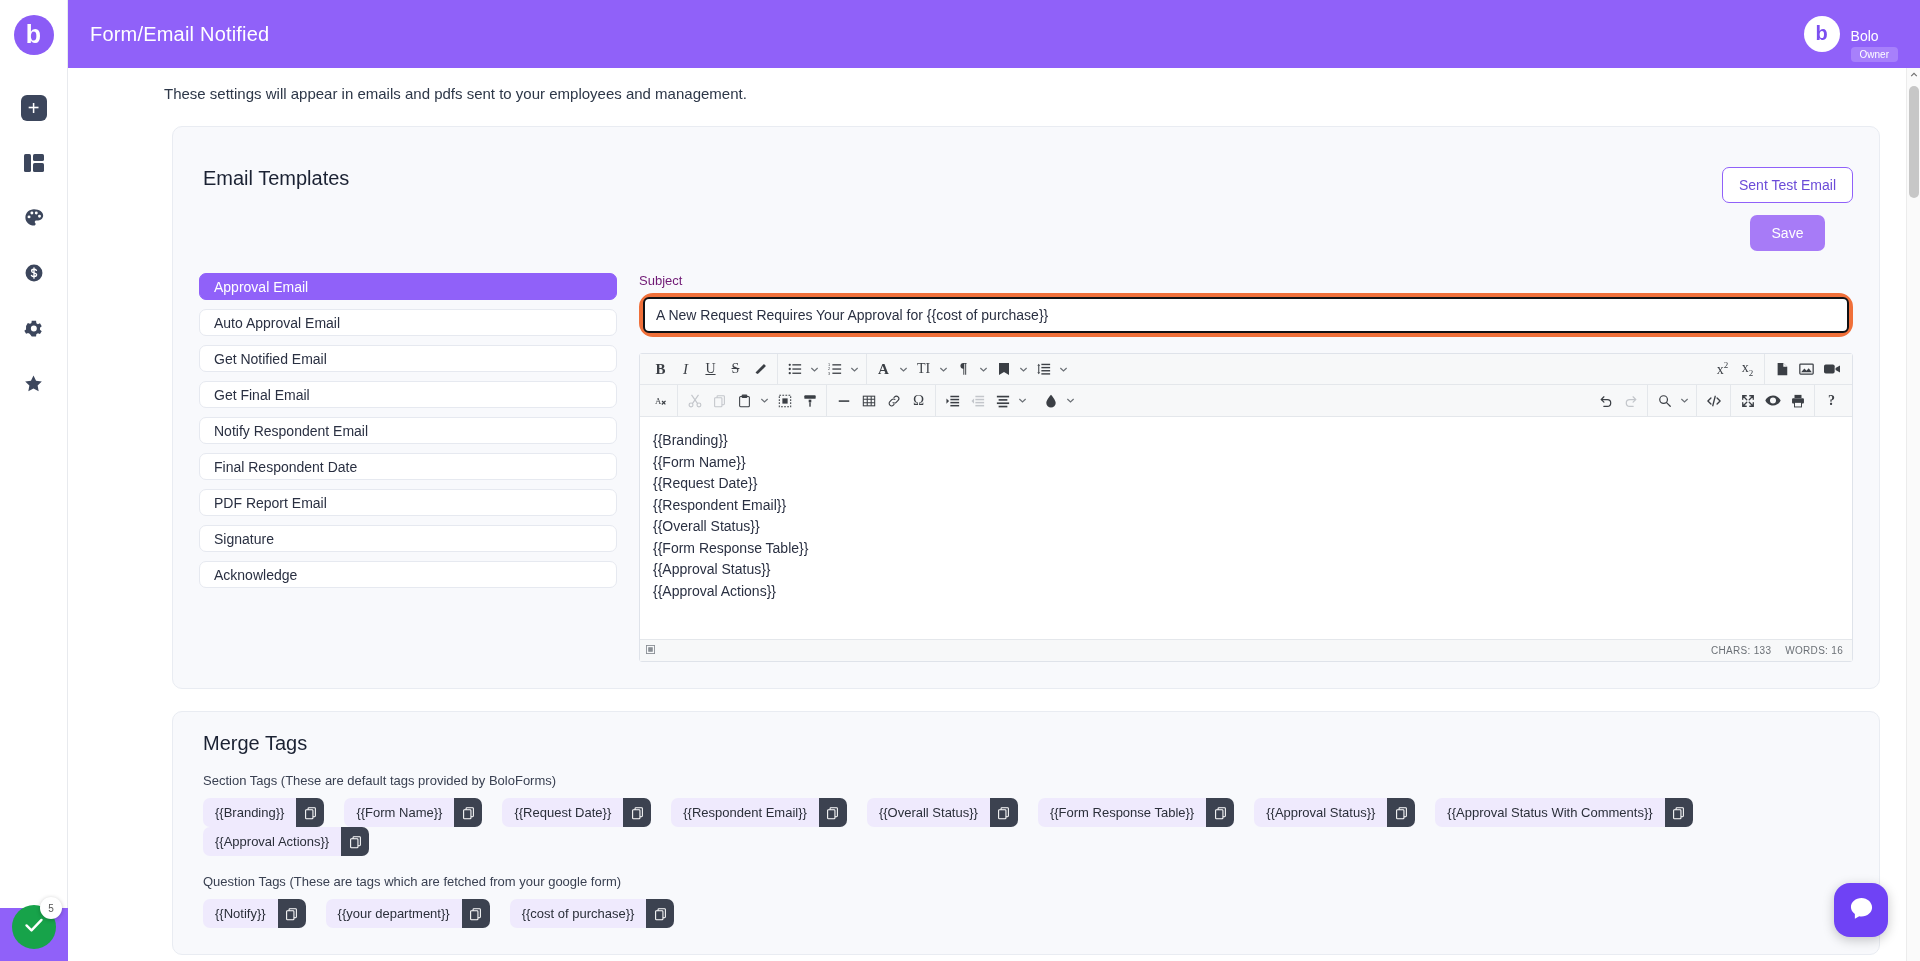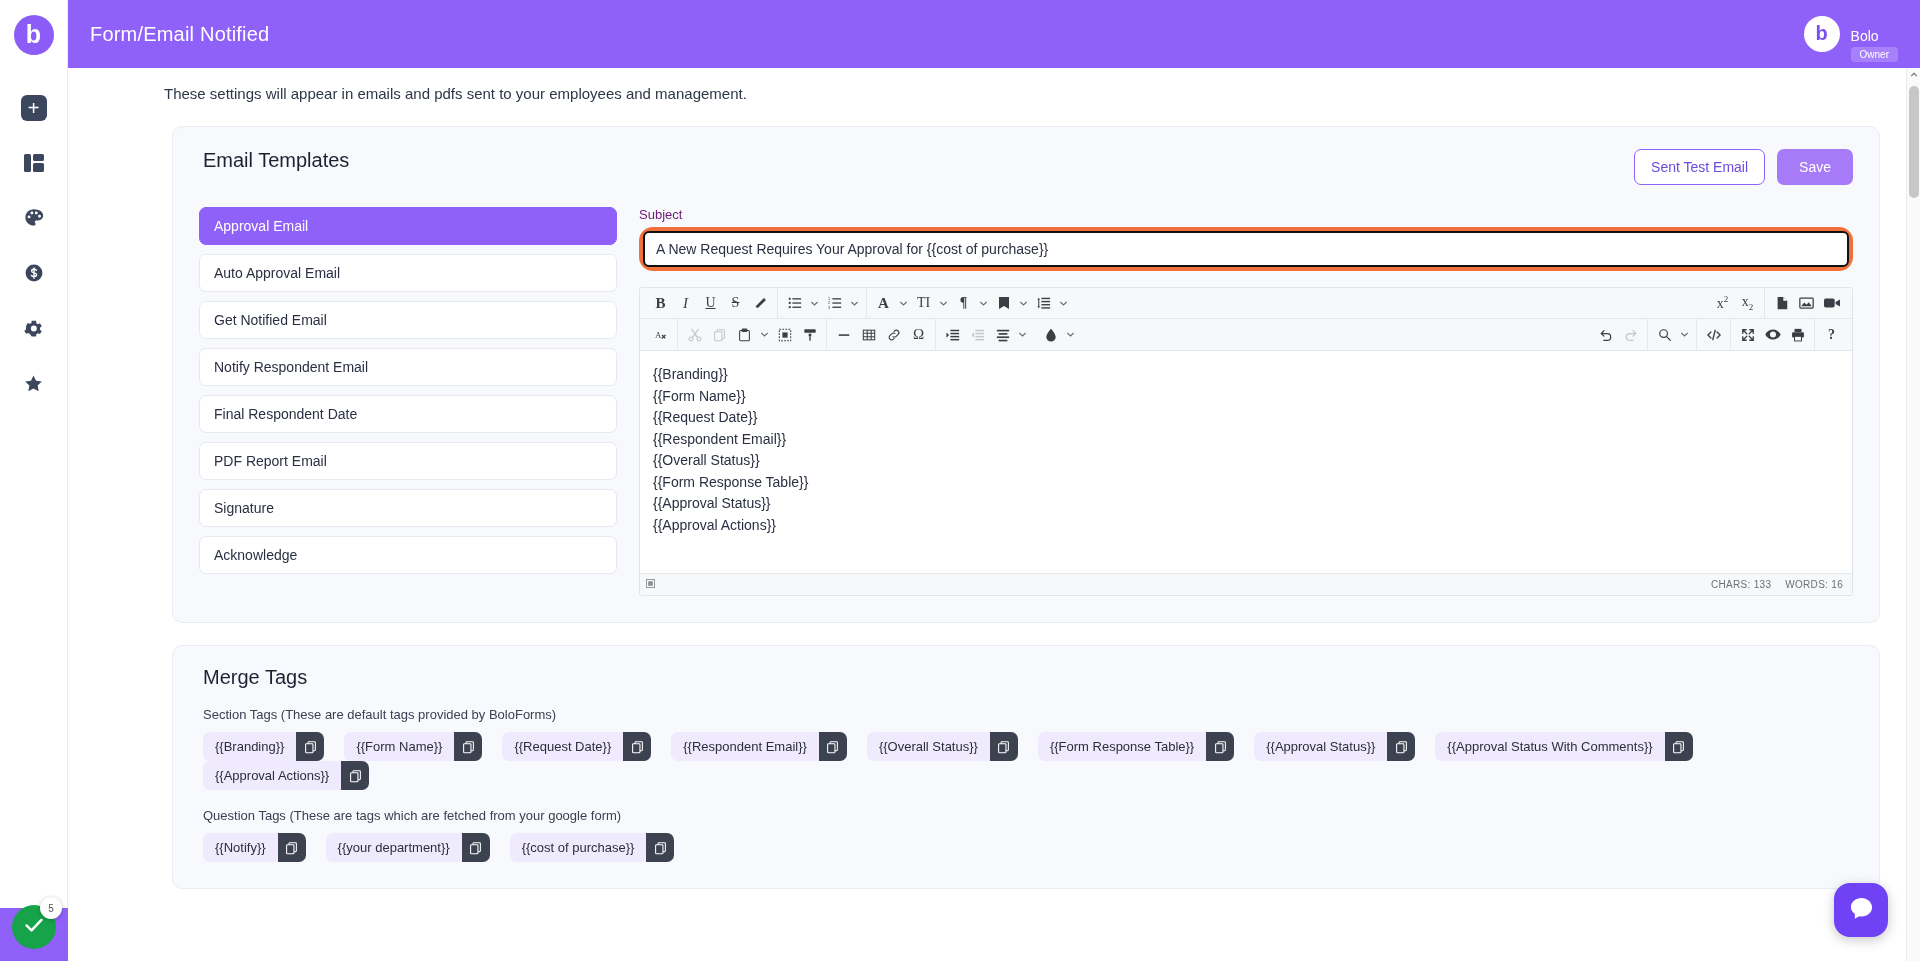--- a/index.html
+++ b/index.html
@@ -58,40 +58,40 @@
   .intro {
     font: 400 15px "Liberation Sans", sans-serif; color: #2d3748;
     padding: 17px 0 0 96px;
   }
 
   .card {
     margin: 24px 40px 0 104px; background: #f8f9fc;
     border: 1px solid #e9ecf2; border-radius: 10px;
     padding: 22px 26px 26px 26px;
   }
-  .card-head { display: flex; align-items: flex-start; justify-content: space-between; }
+  .card-head { display: flex; align-items: flex-start; justify-content: space-between; margin-top: 18px; }
   .card-title { font: 400 20px "Liberation Sans", sans-serif; color: #1b2233; padding-left: 4px;}
-  .head-btns { display: flex; gap: 12px; align-items: center; }
+  .head-btns { display: flex; gap: 12px; align-items: center; flex-direction: column; }
   .btn-outline {
     border: 1px solid #9061f9; color: #6b4bd8; background: #fff;
     font: 400 14px "Liberation Sans", sans-serif;
     border-radius: 7px; padding: 9px 16px; cursor: pointer; white-space: nowrap;
   }
   .btn-solid {
     border: none; color: #fff; background: #a77bf7;
     font: 400 14px "Liberation Sans", sans-serif;
     border-radius: 7px; padding: 10px 22px; cursor: pointer;
   }
 
   .card-body { display: flex; gap: 22px; margin-top: 22px; }
 
   
   .tpl-list { width: 418px; flex: 0 0 418px; display: flex; flex-direction: column; gap: 9px; }
   .tpl-item {
-    height: 38px; display: flex; align-items: center; padding-left: 14px;
+    height: 27px; display: flex; align-items: center; padding-left: 14px;
     background: #fff; border: 1px solid #e6e9f0; border-radius: 7px;
     font: 400 14px "Liberation Sans", sans-serif; color: #2a3042; cursor: pointer;
   }
   .tpl-item.active { background: #9061f9; border-color: #9061f9; color: #fff; }
 
   
   .editor-col { flex: 1 1 auto; min-width: 0; }
   .subject-label { font: 400 13px "Liberation Sans", sans-serif; color: #701a75; margin-bottom: 5px; }
   .subject-wrap {
     border: 2px solid #f0703a; border-radius: 14px; padding: 2px; background: #f0703a;
@@ -275,20 +275,21 @@
             <button class="btn-solid">Save</button>
           </div>
         </div>
 
         <div class="card-body">
 
           <div class="tpl-list">
             <div class="tpl-item active">Approval Email</div>
             <div class="tpl-item">Auto Approval Email</div>
             <div class="tpl-item">Get Notified Email</div>
+            <div class="tpl-item">Get Final Email</div>
             <div class="tpl-item">Notify Respondent Email</div>
             <div class="tpl-item">Final Respondent Date</div>
             <div class="tpl-item">PDF Report Email</div>
             <div class="tpl-item">Signature</div>
             <div class="tpl-item">Acknowledge</div>
           </div>
 
           <div class="editor-col">
             <div class="subject-label">Subject</div>
             <div class="subject-wrap">

